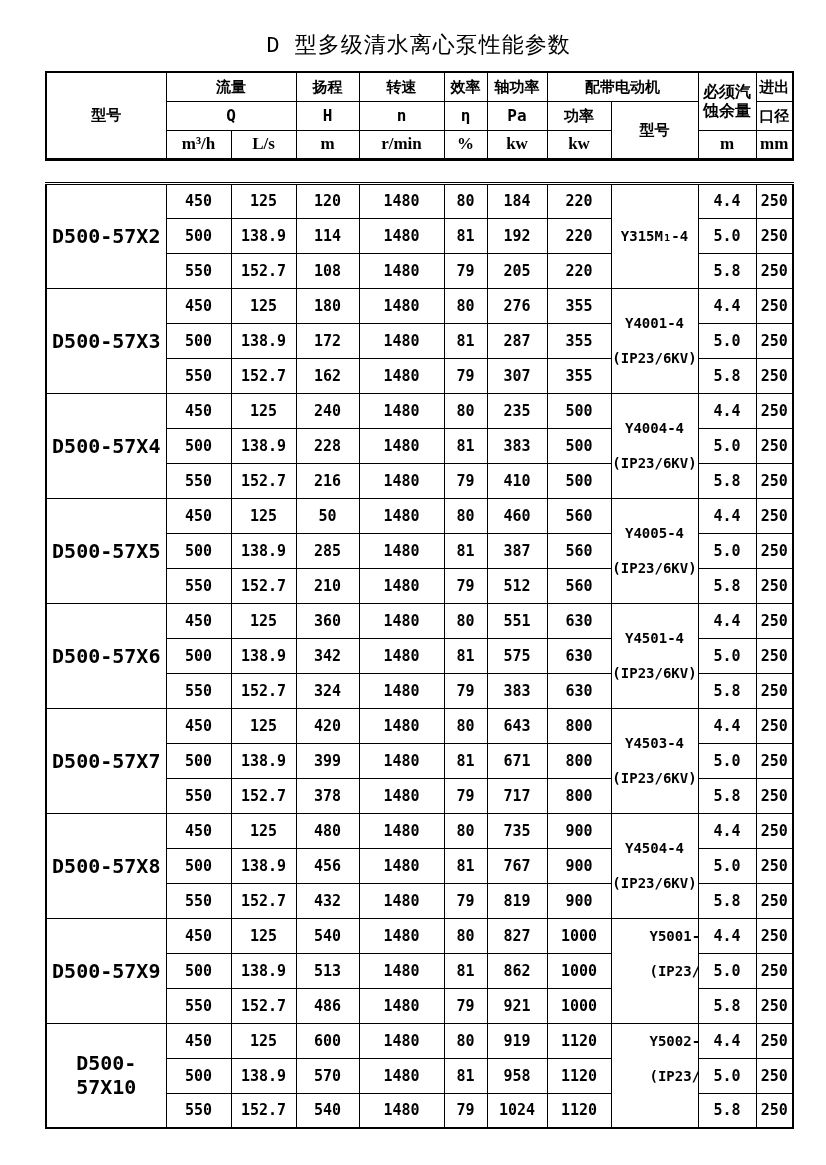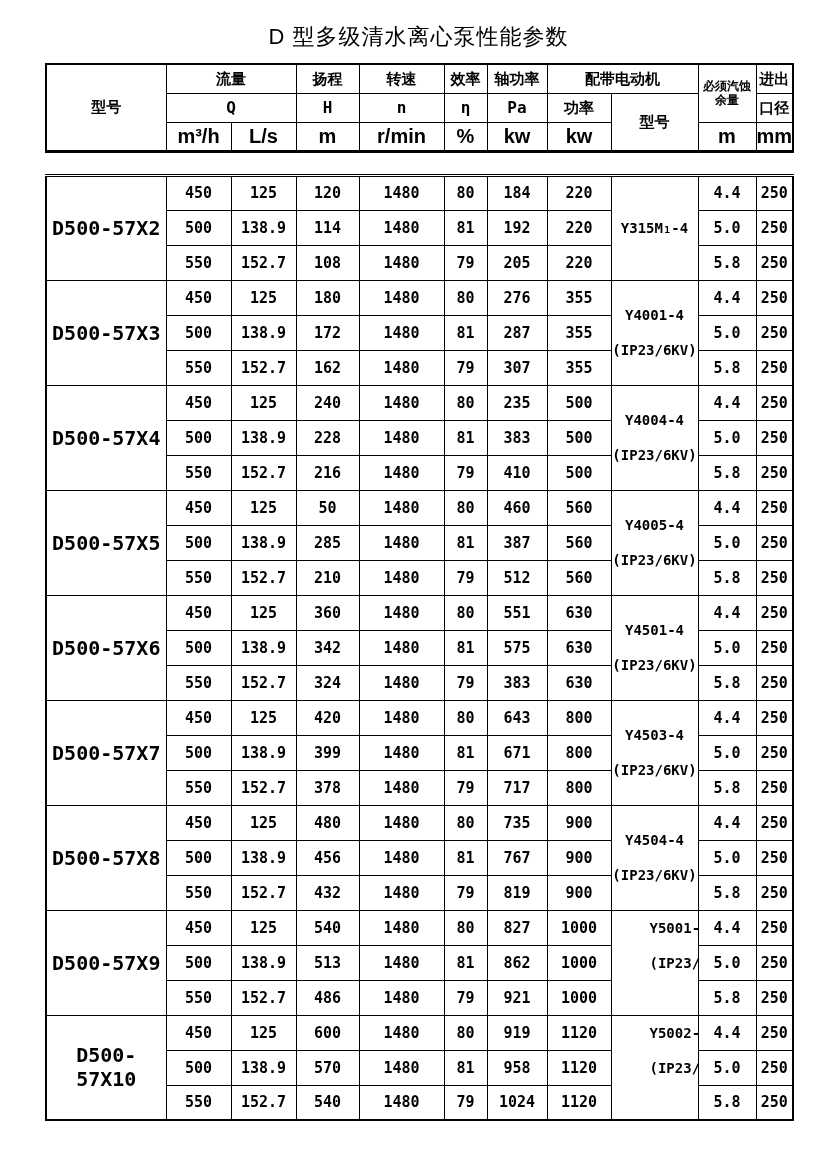--- a/index.html
+++ b/index.html
@@ -7,24 +7,24 @@
   .page {
     position: relative;
     width: 826px; height: 1165px;
     background: #ffffff;
     overflow: hidden;
     font-family: "Liberation Sans", sans-serif;
     color: #000;
   }
   .content { position: absolute; left: 45px; top: 0; width: 747px; }
   .title {
-    margin-top: 22px;
+    margin-top: 30px;
     margin-bottom: 11px;
     text-align: center;
-    font-family: Liberation Sans, sans-serif;
+    font-family: Liberation Mono, monospace;
     font-size: 22px;
     font-weight: normal;
     letter-spacing: 1px;
     white-space: nowrap;
   }
   table.tbl {
     border-collapse: collapse;
     table-layout: fixed;
     width: 747px;
   }
@@ -41,24 +41,24 @@
     font-weight: bold;
     font-size: 15px;
     line-height: 1.2;
     font-family: "Liberation Sans", sans-serif;
   }
   table.hdr td.sym {
     font-family: "DejaVu Sans Mono", monospace;
     font-size: 16px;
   }
   table.hdr td.unit {
-    font-family: Liberation Sans, sans-serif;
-    font-size: 20px;
-  }
-  table.hdr td.npsh { font-size: 12px; padding: 0 1px; }
+    font-family: Liberation Serif, serif;
+    font-size: 17px;
+  }
+  table.hdr td.npsh { font-size: 16px; padding: 0 1px; }
   
   table.bd { border: 2px solid #000; border-top: 3px double #000; margin-top: 21px; }
   table.bd td {
     height: 35px;
     font-family: "DejaVu Sans Mono", monospace;
     font-weight: bold;
     font-size: 15px;
   }
   table.bd td.model { font-size: 20px; }
   table.bd td.motor { font-size: 14px; vertical-align: middle; }

